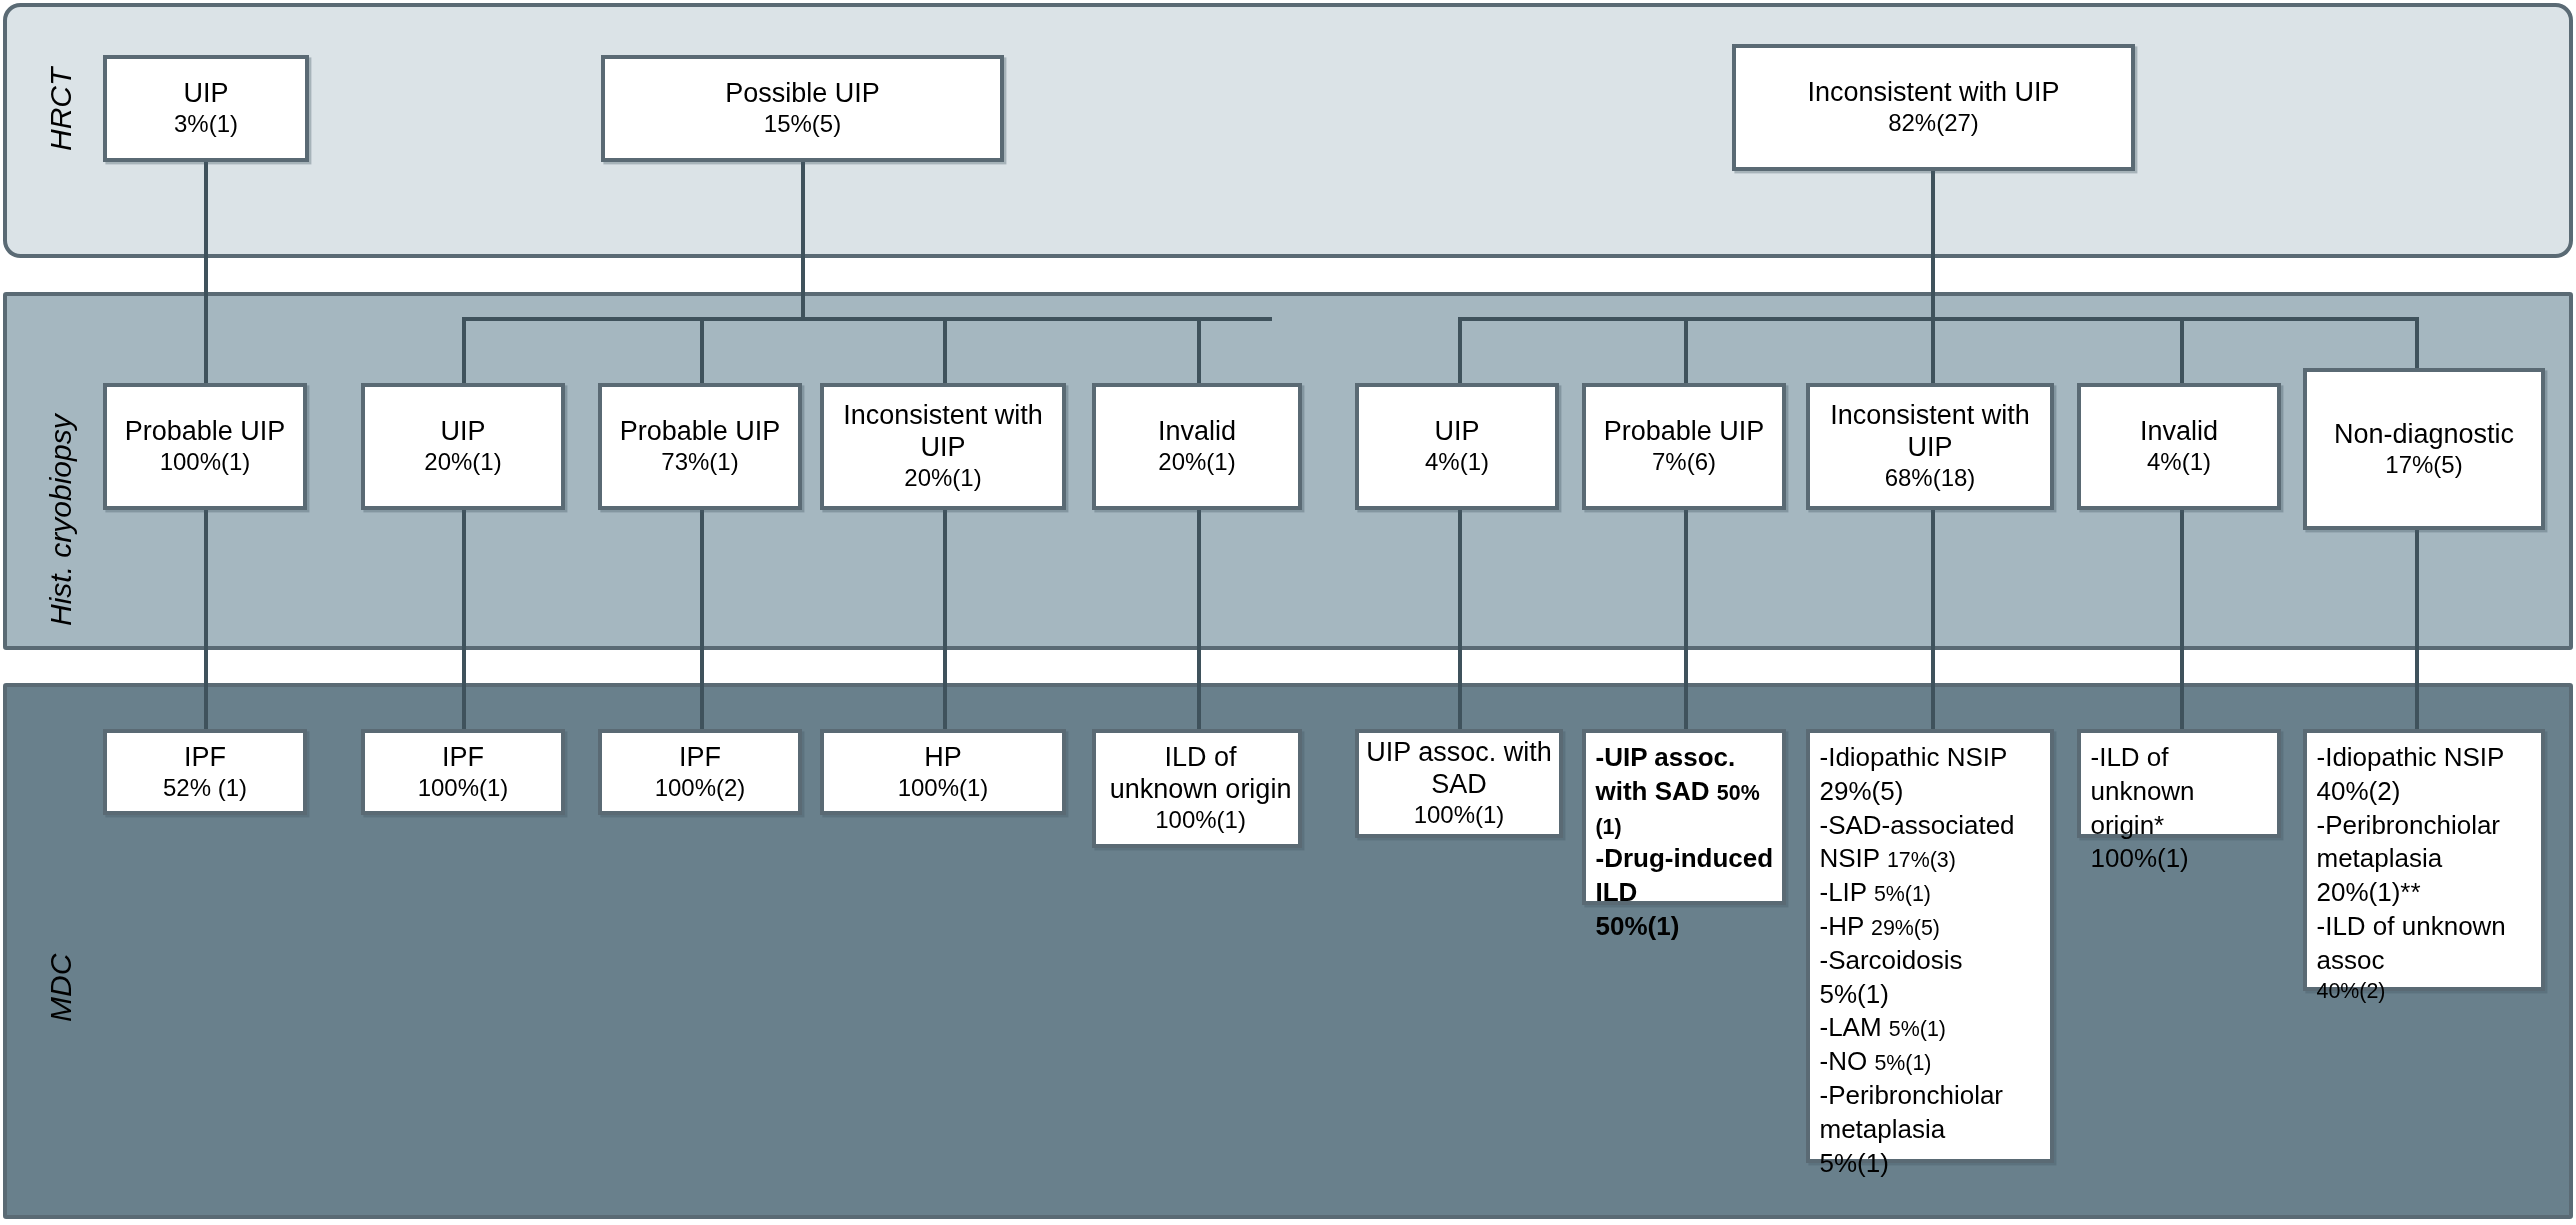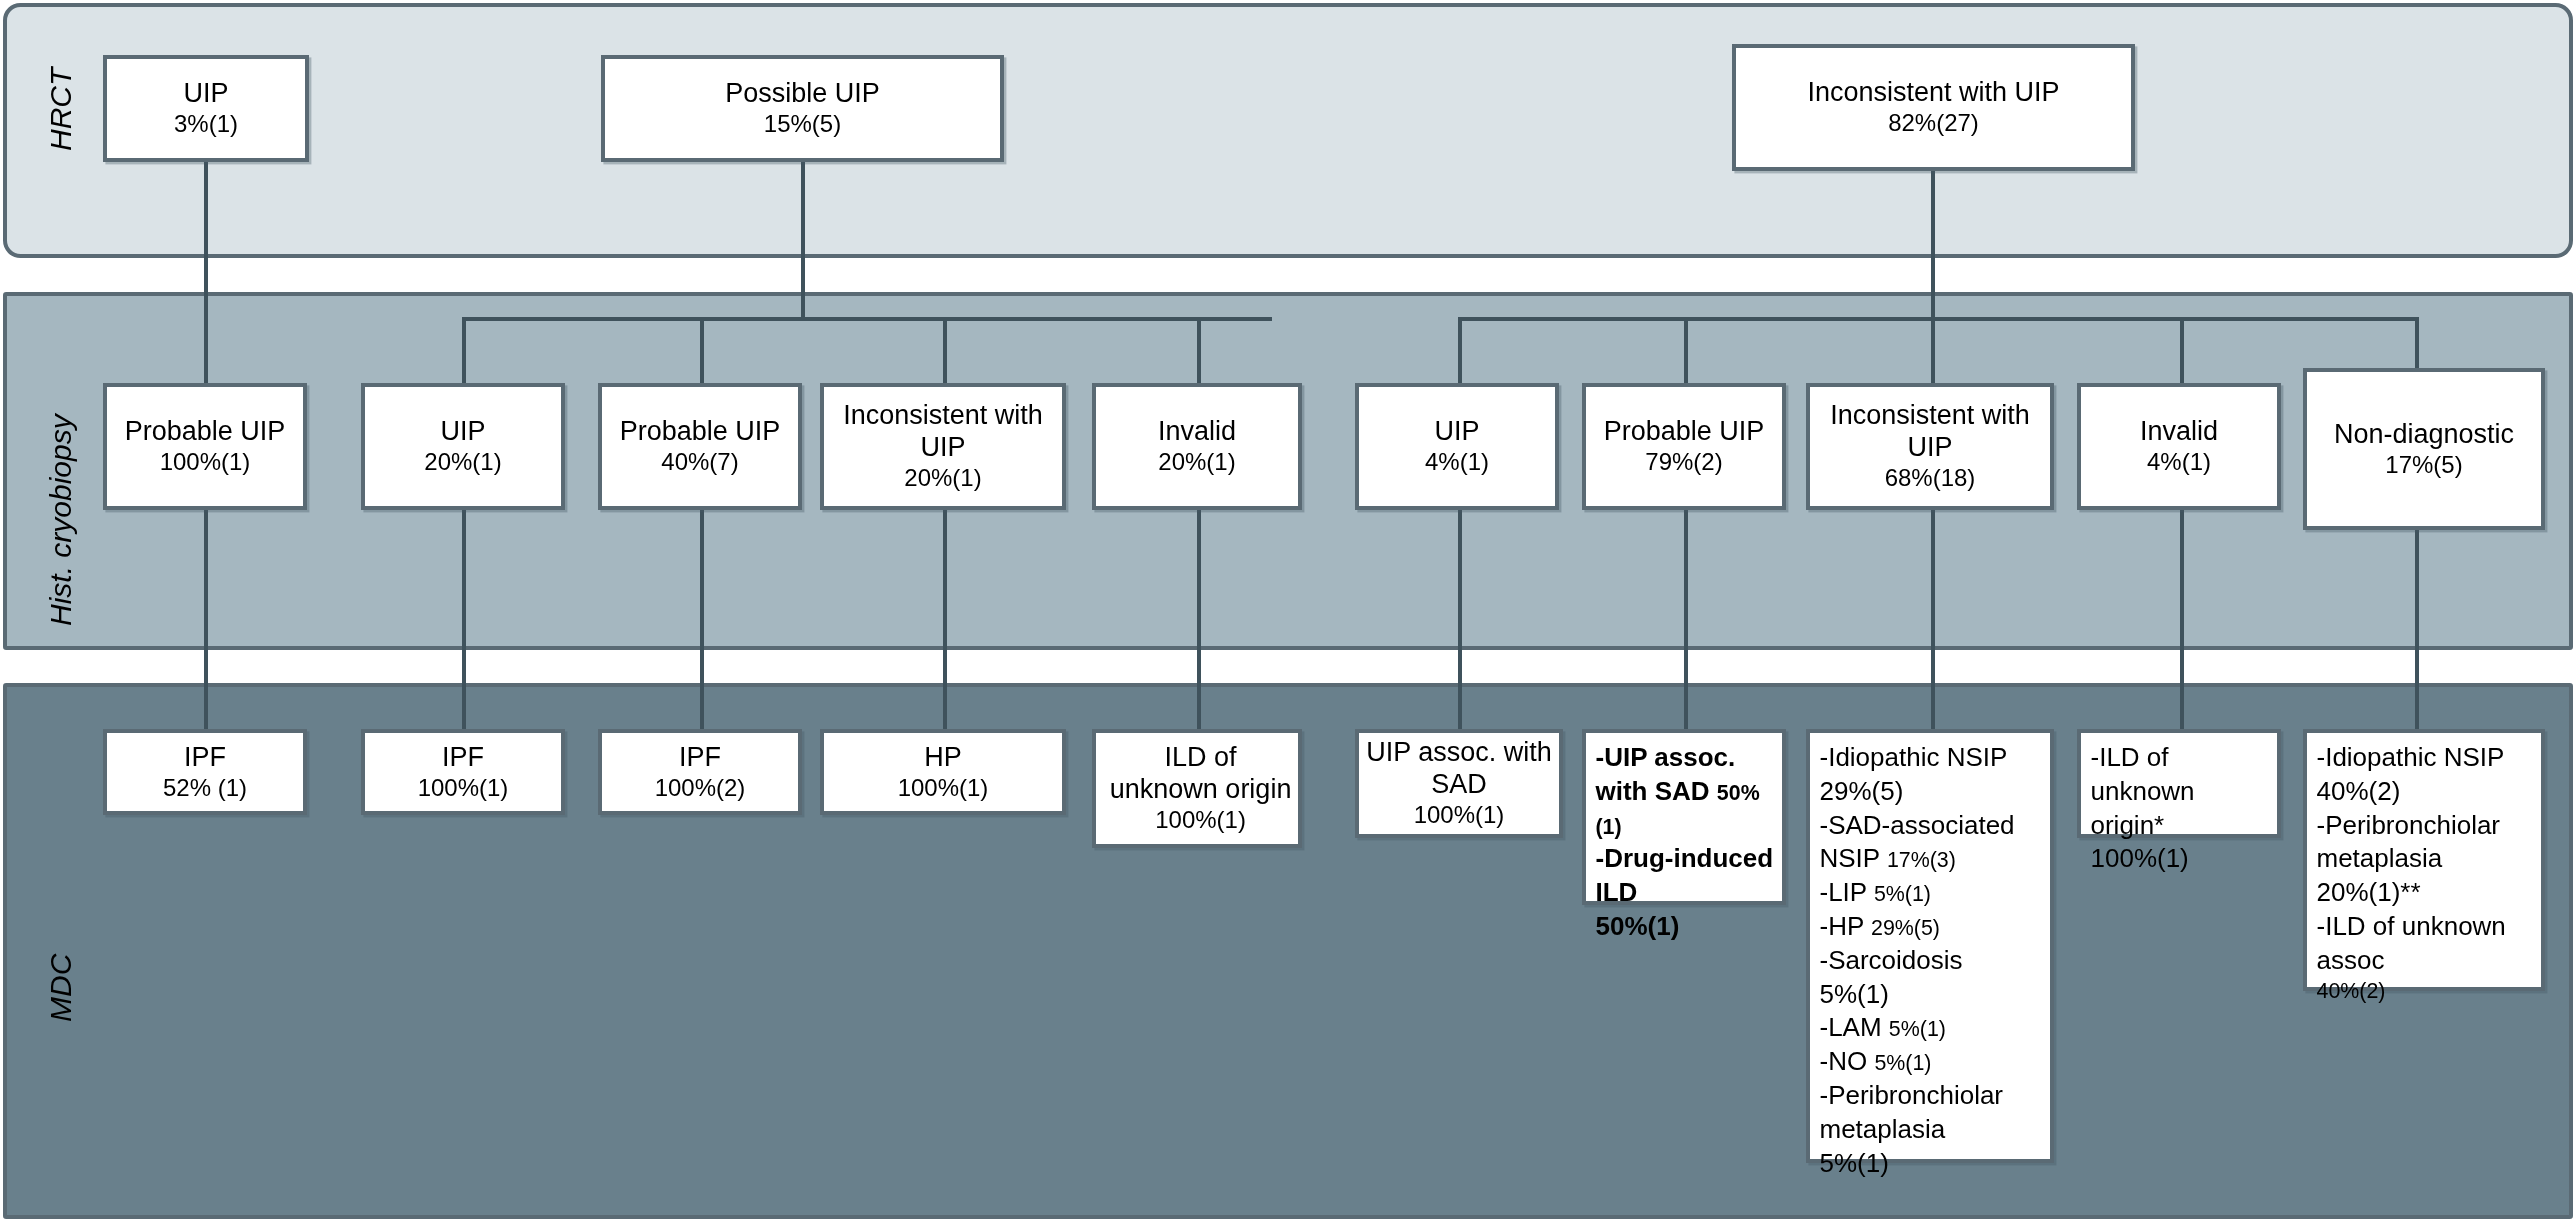--- a/index.html
+++ b/index.html
@@ -92,37 +92,37 @@
   <div class="node" style="left:103px;top:383px;width:204px;height:127px;">
     <div class="t1">Probable UIP</div>
     <div class="t2">100%(1)</div>
   </div>
   <div class="node" style="left:361px;top:383px;width:204px;height:127px;">
     <div class="t1">UIP</div>
     <div class="t2">20%(1)</div>
   </div>
   <div class="node" style="left:598px;top:383px;width:204px;height:127px;">
     <div class="t1">Probable UIP</div>
-    <div class="t2">40%(7)</div>
+    <div class="t2">73%(1)</div>
   </div>
   <div class="node" style="left:820px;top:383px;width:246px;height:127px;">
     <div class="t1">Inconsistent with UIP</div>
     <div class="t2">20%(1)</div>
   </div>
   <div class="node" style="left:1092px;top:383px;width:210px;height:127px;">
     <div class="t1">Invalid</div>
     <div class="t2">20%(1)</div>
   </div>
   <div class="node" style="left:1355px;top:383px;width:204px;height:127px;">
     <div class="t1">UIP</div>
     <div class="t2">4%(1)</div>
   </div>
   <div class="node" style="left:1582px;top:383px;width:204px;height:127px;">
     <div class="t1">Probable UIP</div>
-    <div class="t2">79%(2)</div>
+    <div class="t2">7%(6)</div>
   </div>
   <div class="node" style="left:1806px;top:383px;width:248px;height:127px;">
     <div class="t1">Inconsistent with UIP</div>
     <div class="t2">68%(18)</div>
   </div>
   <div class="node" style="left:2077px;top:383px;width:204px;height:127px;">
     <div class="t1">Invalid</div>
     <div class="t2">4%(1)</div>
   </div>
   <div class="node" style="left:2303px;top:368px;width:242px;height:162px;">

